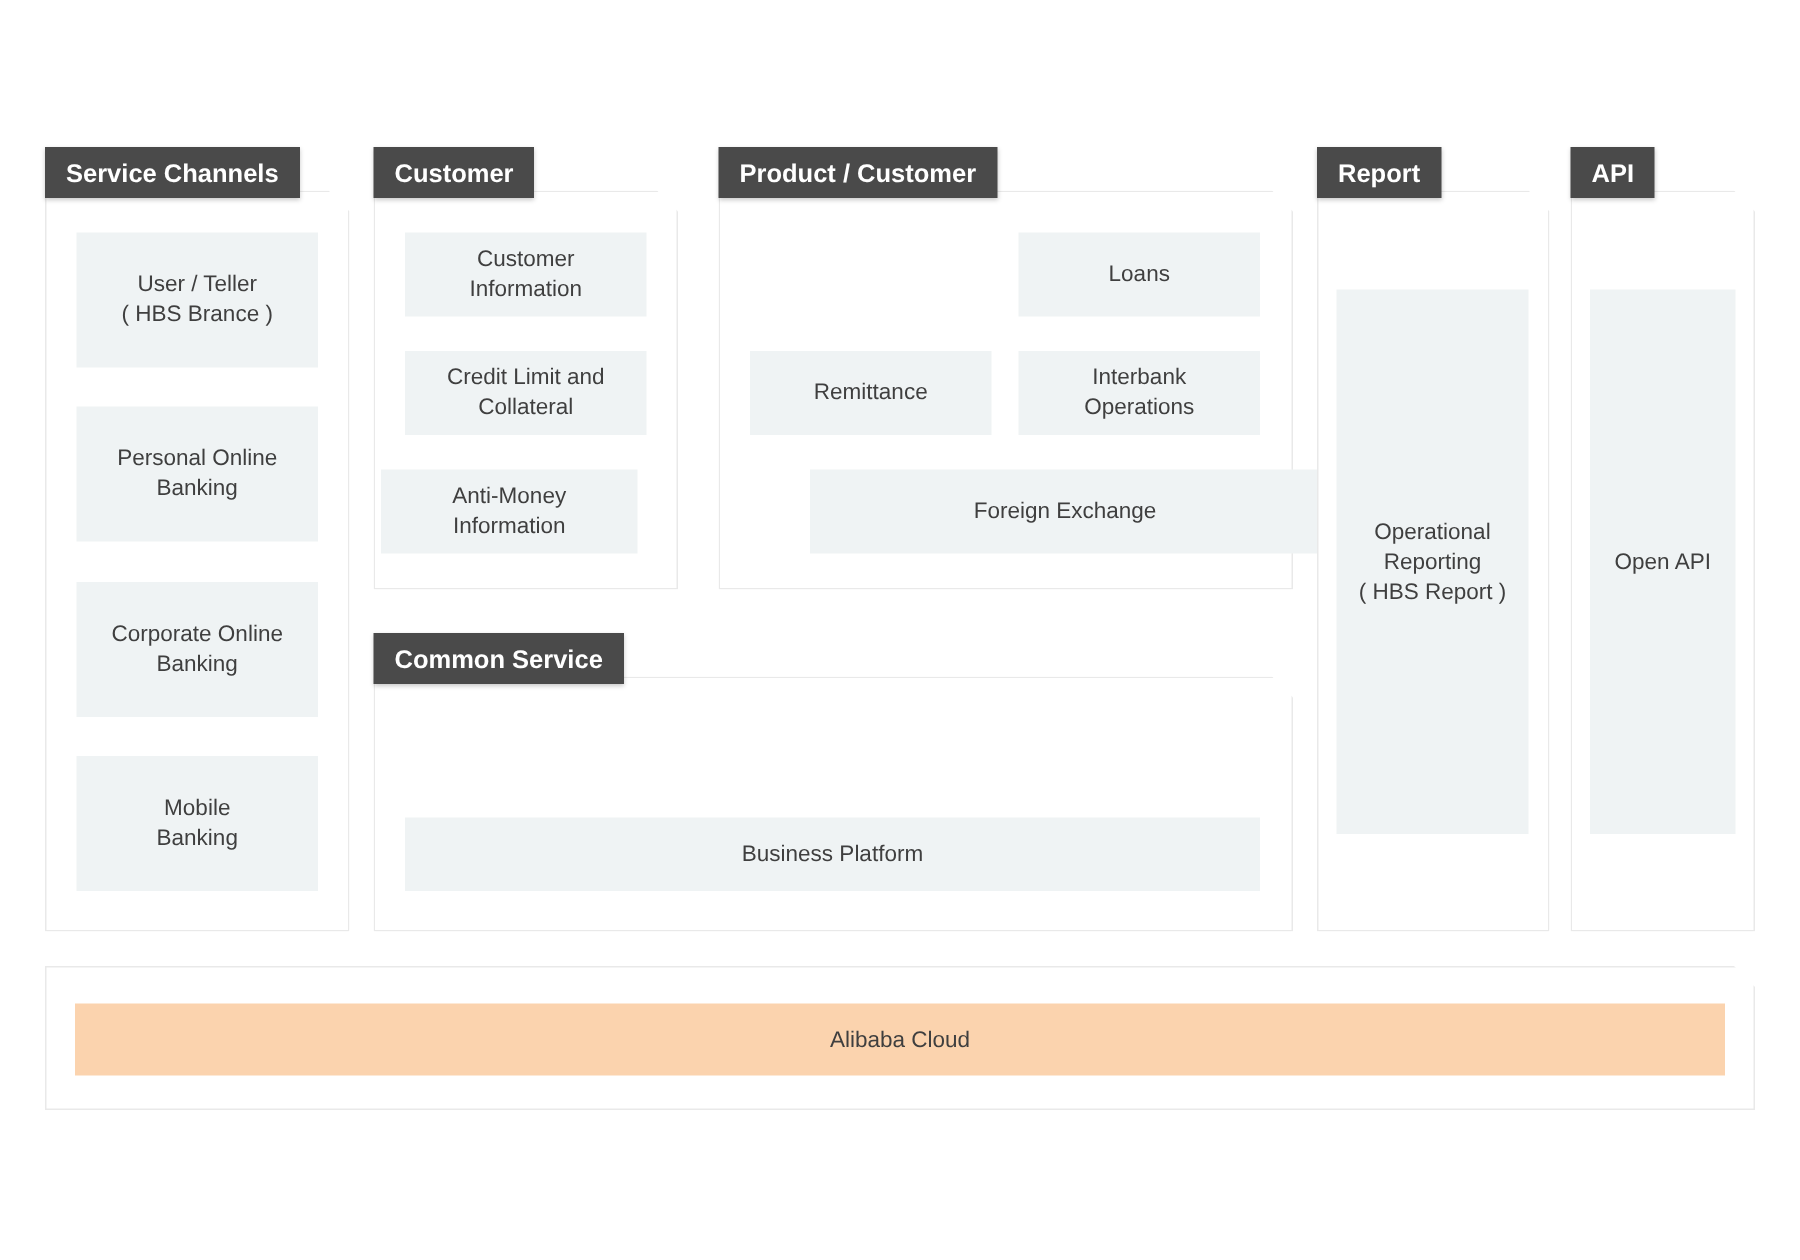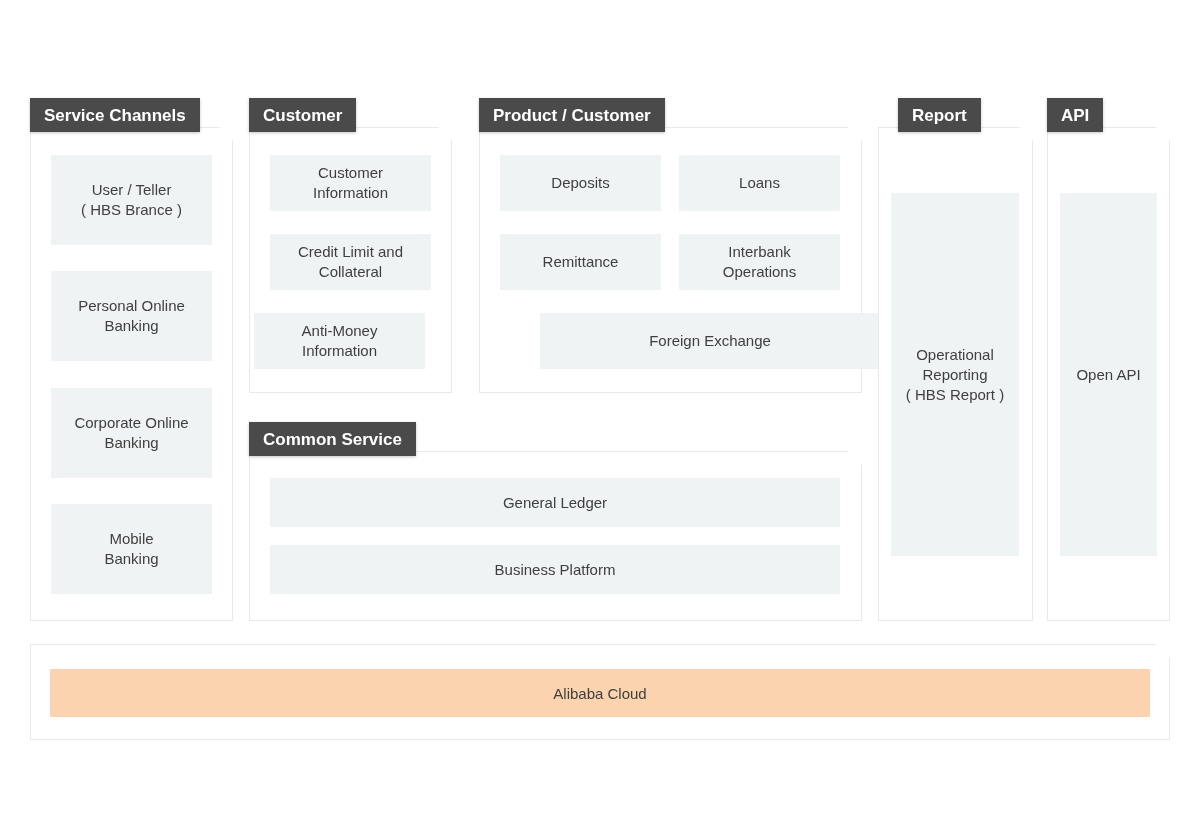--- a/index.html
+++ b/index.html
@@ -147,25 +147,20 @@
       <span class="label-line">Anti-Money</span>
       <span class="label-line">Information</span>
     </span>
   </div>
 
   <div class="panel" style="left:479px; top:127px; width:383px; height:266px;"></div>
   <div class="tab" style="left:479px; top:98px;">
     <span>Product / Customer</span>
   </div>
 
-  <div class="card" style="left:500px; top:155px; width:161px; height:56px;">
-    <span>
-      <span class="label-line">Deposits</span>
-    </span>
-  </div>
 
   <div class="card" style="left:679px; top:155px; width:161px; height:56px;">
     <span>
       <span class="label-line">Loans</span>
     </span>
   </div>
 
   <div class="card" style="left:500px; top:234px; width:161px; height:56px;">
     <span>
       <span class="label-line">Remittance</span>
@@ -179,21 +174,21 @@
     </span>
   </div>
 
   <div class="card" style="left:500px; top:313px; width:340px; height:56px;margin-left:40px;">
     <span>
       <span class="label-line">Foreign Exchange</span>
     </span>
   </div>
 
   <div class="panel" style="left:878px; top:127px; width:155px; height:494px;"></div>
-  <div class="tab" style="left:898px; top:98px;text-align:center;">
+  <div class="tab" style="left:878px; top:98px;text-align:center;">
     <span>Report</span>
   </div>
 
   <div class="card tall-label" style="left:891px; top:193px; width:128px; height:363px;">
     <span>
       <span class="label-line">Operational</span>
       <span class="label-line">Reporting</span>
       <span class="label-line">( HBS Report )</span>
     </span>
   </div>
@@ -207,25 +202,20 @@
     <span>
       <span class="label-line">Open API</span>
     </span>
   </div>
 
   <div class="panel" style="left:249px; top:451px; width:613px; height:170px;"></div>
   <div class="tab" style="left:249px; top:422px;">
     <span>Common Service</span>
   </div>
 
-  <div class="card" style="left:270px; top:478px; width:570px; height:49px;">
-    <span>
-      <span class="label-line">General Ledger</span>
-    </span>
-  </div>
 
   <div class="card" style="left:270px; top:545px; width:570px; height:49px;">
     <span>
       <span class="label-line">Business Platform</span>
     </span>
   </div>
 
   <div class="panel" style="left:30px; top:644px; width:1140px; height:96px;"></div>
 
   <div class="cloud-bar" style="left:50px; top:669px; width:1100px; height:48px;">

